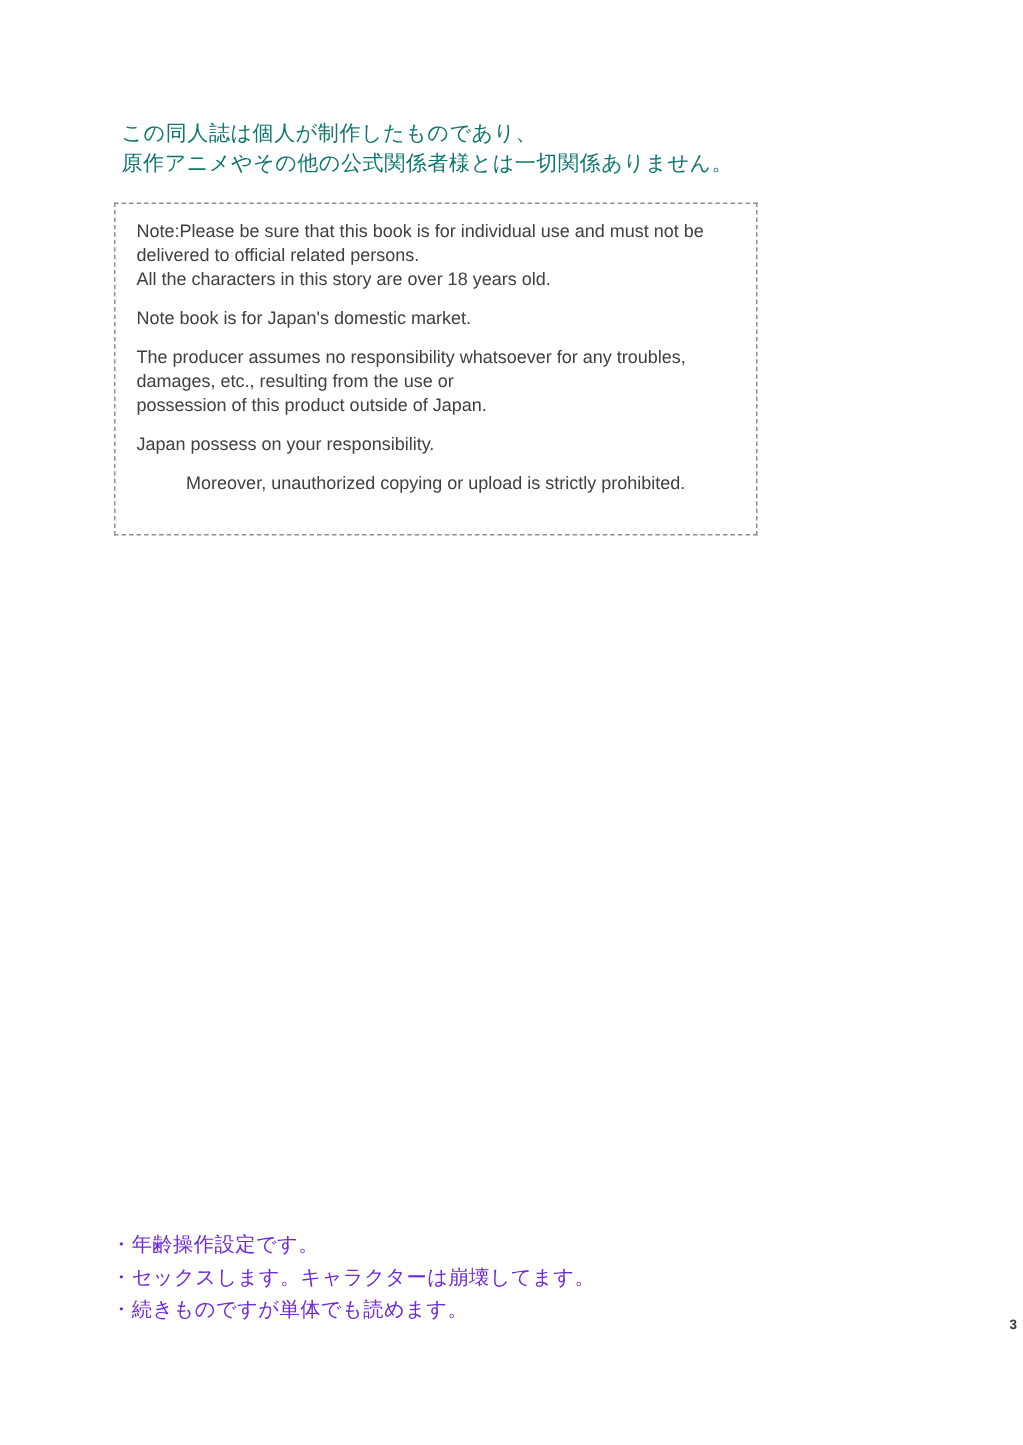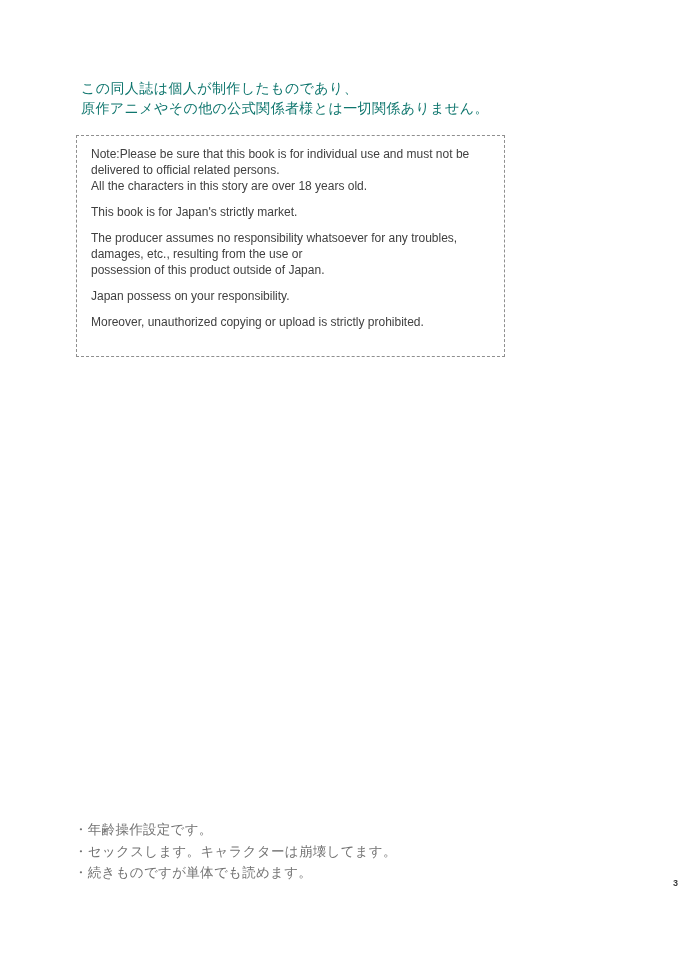--- a/index.html
+++ b/index.html
@@ -36,29 +36,30 @@
     color: #404040;
   }
   .note-para {
     margin: 0 0 10px 0;
     font-size: 12px;
     line-height: 16px;
     white-space: pre-line;
   }
   .note-para:last-child {
     margin-bottom: 21px;
+    text-align: center;
   }
   .bottom-notes {
     position: absolute;
     left: 74px;
     top: 819px;
     font-size: 13.5px;
     line-height: 21.5px;
     letter-spacing: 0.3px;
-    color: #737373;
+    color: #6d28d9;
   }
   .page-number {
     position: absolute;
     left: 673px;
     top: 878px;
     font-size: 9px;
     font-weight: bold;
     color: #3a3a3a;
   }
 </style>
@@ -66,21 +67,21 @@
 <body>
 
 <div class="page">
 
   <div class="top-disclaimer">この同人誌は個人が制作したものであり、
 原作アニメやその他の公式関係者様とは一切関係ありません。</div>
 
   <div class="note-box">
     <p class="note-para">Note:Please be sure that this book is for individual use and must not be delivered to official related persons.
 All the characters in this story are over 18 years old.</p>
-    <p class="note-para">This book is for Japan's strictly market.</p>
+    <p class="note-para">Note book is for Japan's domestic market.</p>
     <p class="note-para">The producer assumes no responsibility whatsoever for any troubles, damages, etc., resulting from the use or
 possession of this product outside of Japan.</p>
     <p class="note-para">Japan possess on your responsibility.</p>
     <p class="note-para">Moreover, unauthorized copying or upload is strictly prohibited.</p>
   </div>
 
   <div class="bottom-notes">
     <div>・年齢操作設定です。</div>
     <div>・セックスします。キャラクターは崩壊してます。</div>
     <div>・続きものですが単体でも読めます。</div>

